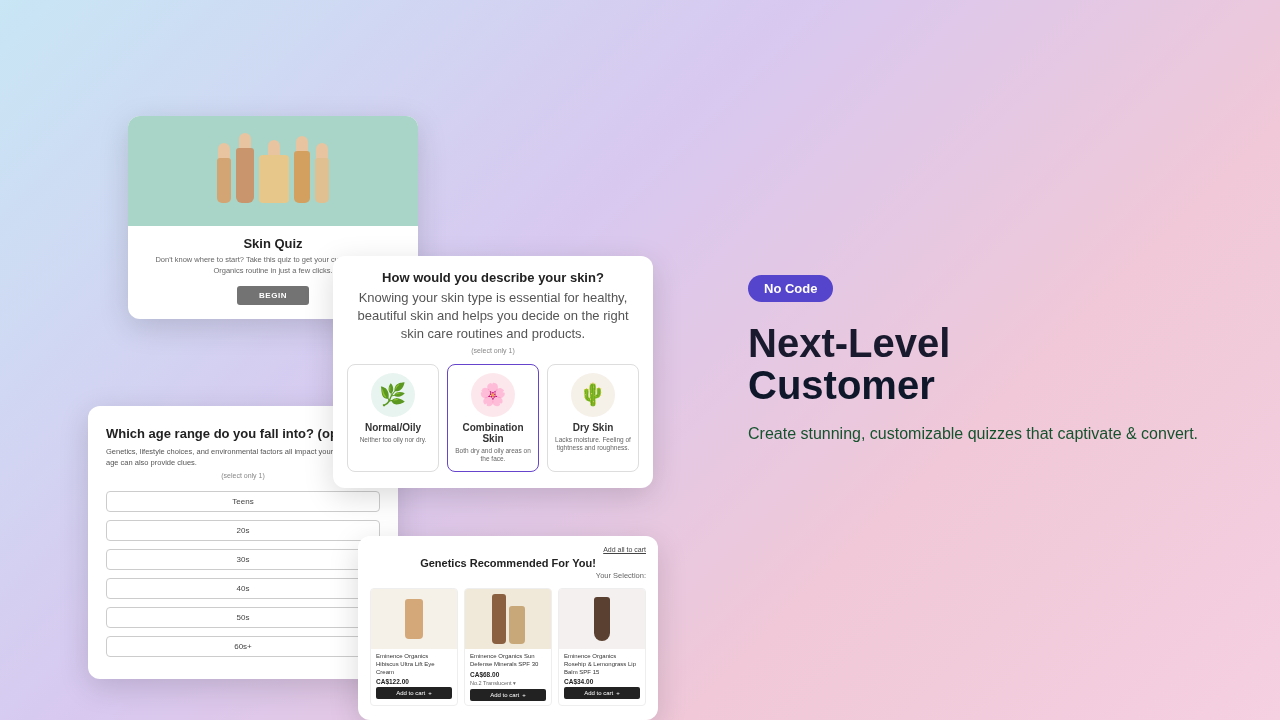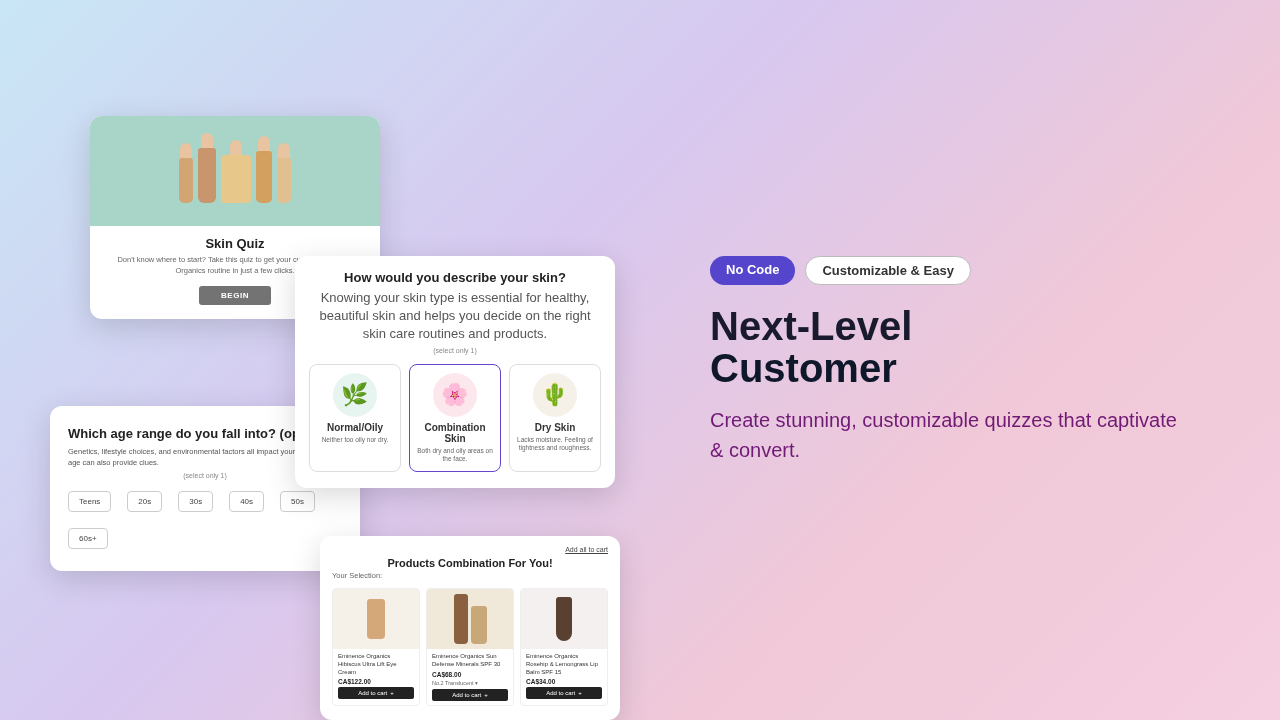--- a/index.html
+++ b/index.html
@@ -11,20 +11,21 @@
       background: linear-gradient(135deg, #c8e6f5 0%, #d8c8f0 40%, #f0c8d8 70%, #f5d0e0 100%);
       display: flex;
       align-items: center;
     }
 
     .left-panel {
       width: 660px;
       height: 548px;
       position: relative;
       flex-shrink: 0;
+      margin-left: 38px;
     }
 
     .right-panel {
       flex: 1;
       padding: 40px 50px;
       display: flex;
       flex-direction: column;
       justify-content: center;
     }
 
@@ -192,22 +193,23 @@
       margin-bottom: 4px;
     }
     .age-select-note {
       font-size: 7px;
       color: #888;
       text-align: center;
       margin-bottom: 12px;
     }
     .age-options {
       display: flex;
-      gap: 16px;
+      gap: 8px;
       flex-wrap: wrap;
+      flex-direction: column;
     }
     .age-btn {
       border: 1px solid #ccc;
       border-radius: 4px;
       padding: 5px 10px;
       font-size: 8px;
       color: #444;
       background: #fff;
       cursor: pointer;
     }
@@ -231,21 +233,21 @@
     }
     .prod-title {
       font-size: 11px;
       font-weight: 700;
       text-align: center;
       color: #222;
       margin-bottom: 2px;
     }
     .prod-subtitle {
       font-size: 7.5px;
-      text-align: left;
+      text-align: right;
       color: #666;
       margin-bottom: 8px;
     }
     .products-grid {
       display: flex;
       gap: 6px;
     }
     .product-card {
       flex: 1;
       border: 1px solid #eee;
@@ -328,22 +330,22 @@
       font-size: 40px;
       font-weight: 900;
       line-height: 1.05;
       color: #1a1a2e;
       margin-bottom: 16px;
     }
     .headline .highlight {
       color: #0f172a;
     }
     .description {
-      font-size: 20px;
-      color: #701a75;
+      font-size: 16px;
+      color: #14532d;
       line-height: 1.5;
       font-weight: 400;
       max-width: 480px;
     }
   </style>
 </head>
 <body>
 
 <div class="left-panel">
 
@@ -416,21 +418,21 @@
         <button class="age-btn">40s</button>
         <button class="age-btn">50s</button>
         <button class="age-btn">60s+</button>
       </div>
     </div>
   </div>
 
   <div class="card card-products">
     <div class="prod-body">
       <div class="add-all-link">Add all to cart</div>
-      <div class="prod-title">Products Combination For You!</div>
+      <div class="prod-title">Genetics Recommended For You!</div>
       <div class="prod-subtitle">Your Selection:</div>
       <div class="products-grid">
 
         <div class="product-card">
           <div class="product-img">
             <div class="prod-bottle tan"></div>
           </div>
           <div class="product-info">
             <div class="prod-name">Eminence Organics Hibiscus Ultra Lift Eye Cream</div>
             <div class="prod-price">CA$122.00</div>
@@ -471,20 +473,19 @@
         </div>
       </div>
     </div>
   </div>
 
 </div>
 
 <div class="right-panel">
   <div class="badges">
     <span class="badge badge-nocode">No Code</span>
-    <span class="badge badge-custom">Customizable &amp; Easy</span>
   </div>
   <div class="headline">
     <div>Next-Level</div>
     <div class="highlight">Customer</div>
   </div>
   <div class="description">Create stunning, customizable quizzes that captivate &amp; convert.</div>
 </div>
 
 </body></html>

